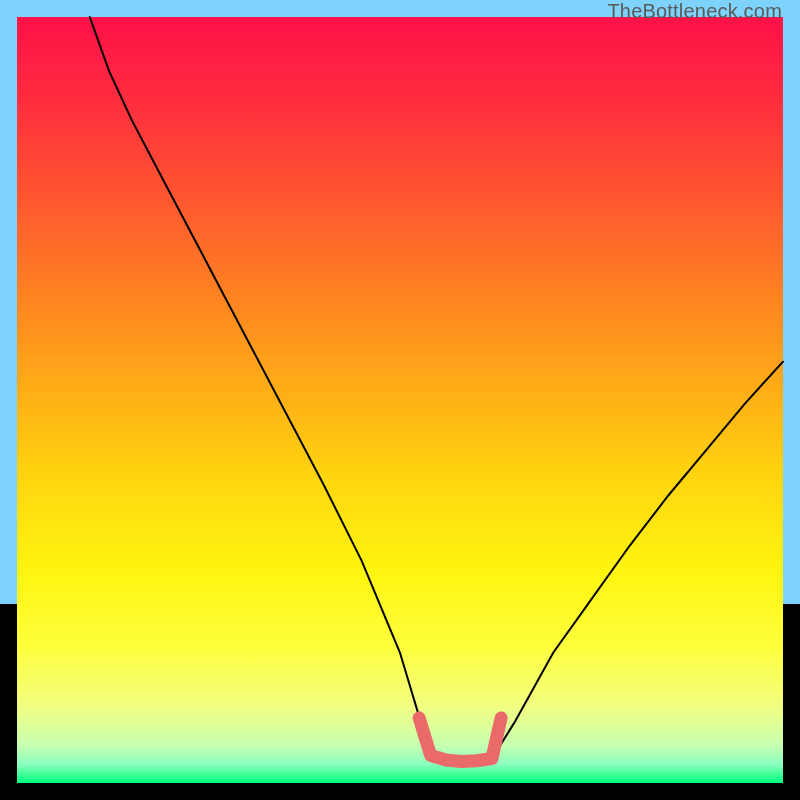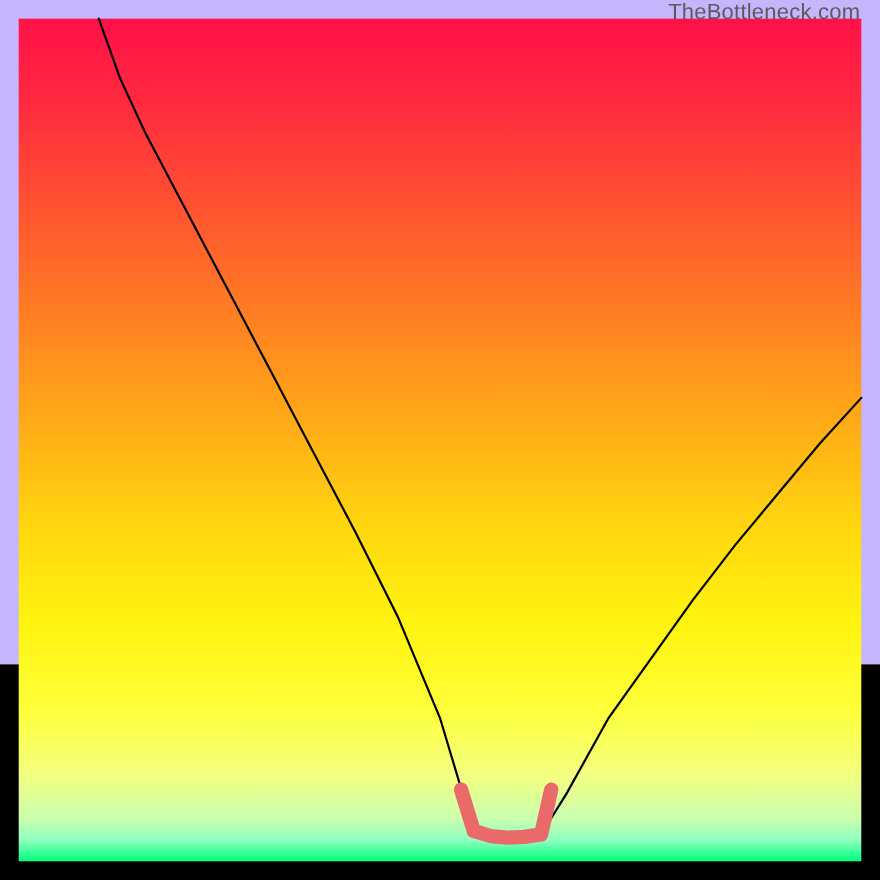--- a/index.html
+++ b/index.html
@@ -8,21 +8,21 @@
     width: 800px;
     height: 800px;
     background: #000000;
     overflow: hidden;
     font-family: Arial, Helvetica, sans-serif;
   }
   .container {
     position: relative;
     width: 800px;
     height: 604px;
-    background: #c4b5fd;
+    background: #7dd3fc;
   }
   .plot-area {
     position: absolute;
     left: 17px;
     top: 17px;
     width: 766px;
     height: 766px;
     
   }
   .watermark {

